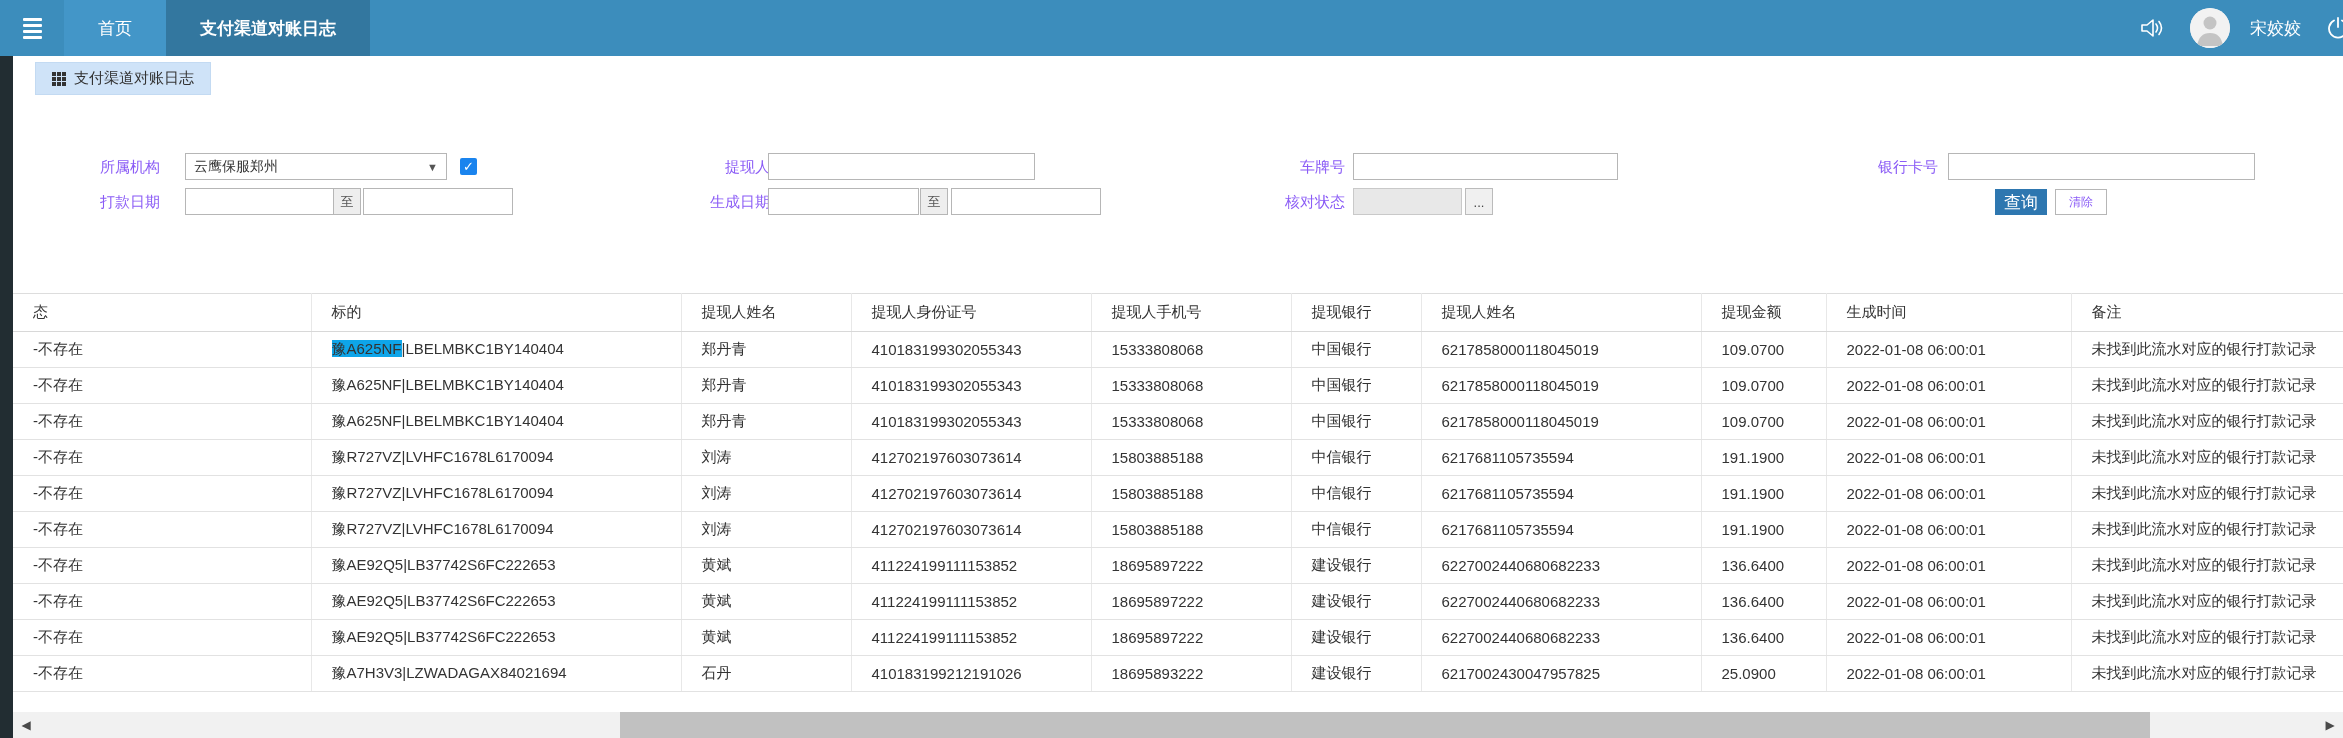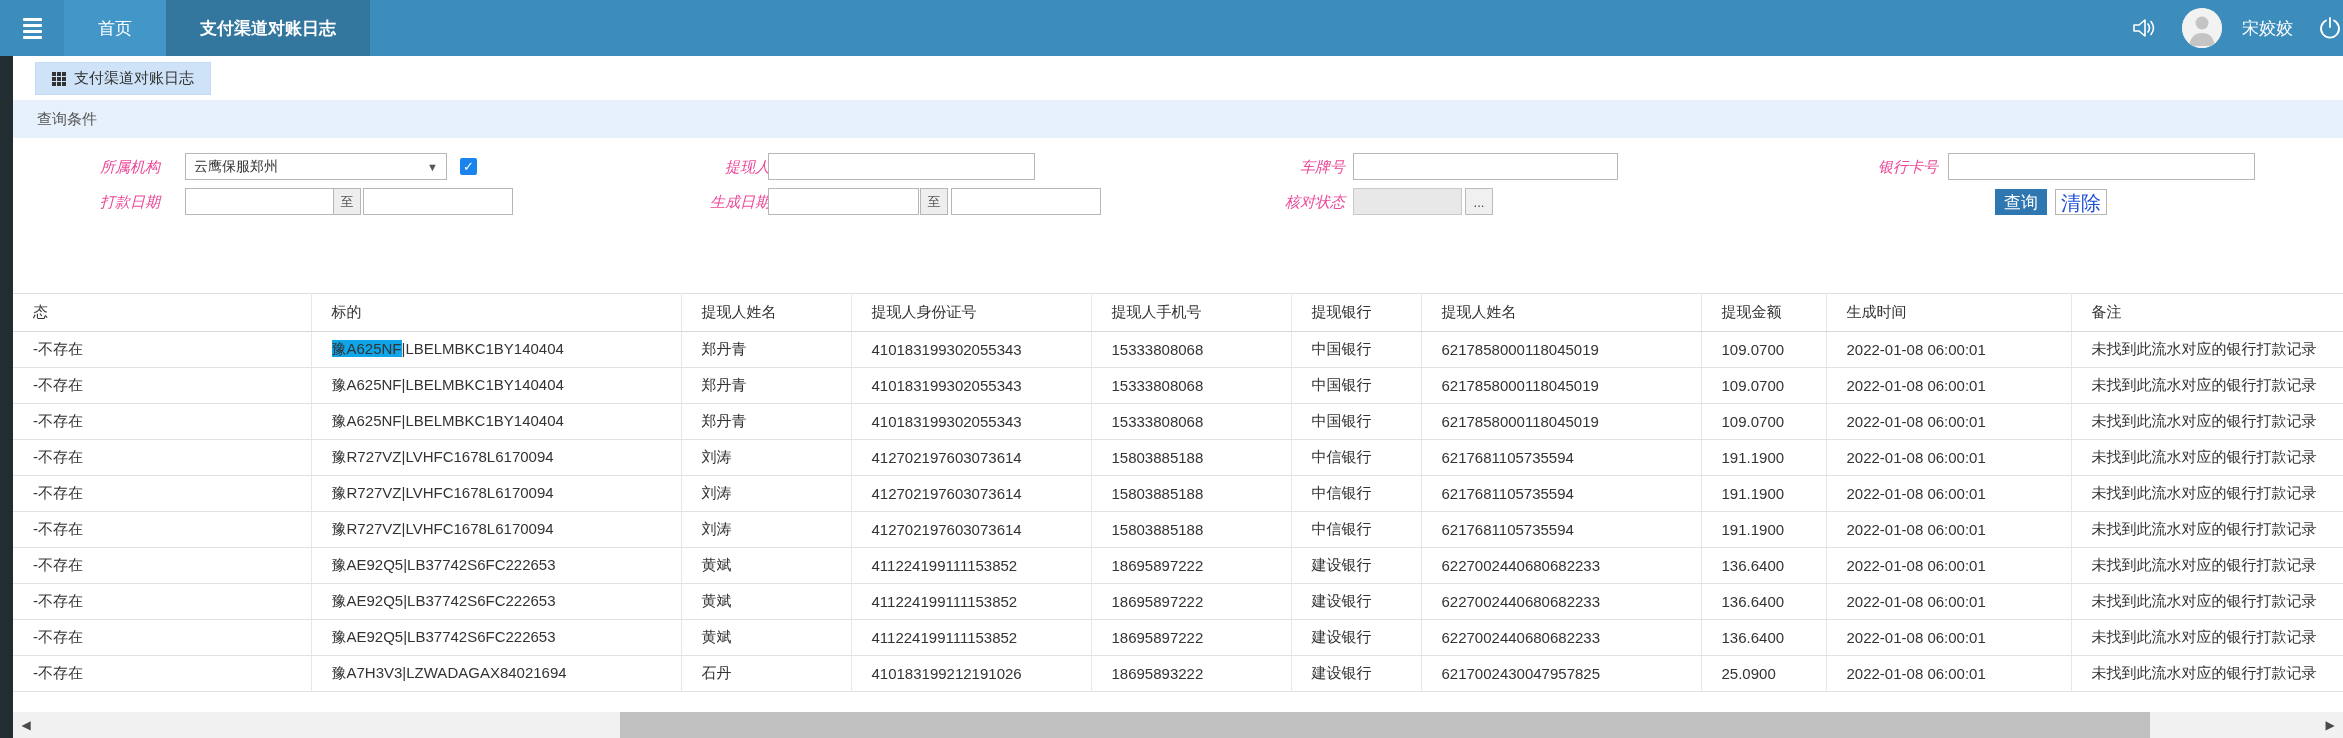--- a/index.html
+++ b/index.html
@@ -8,58 +8,58 @@
   body { position:relative; }
 
   
   .navbar { position:absolute; left:0; top:0; width:2343px; height:56px; background:#3c8dbc; display:flex; align-items:stretch; }
   .nav-burger { width:64px; display:flex; align-items:center; justify-content:center; cursor:pointer; }
   .burger { display:flex; flex-direction:column; gap:3px; }
   .burger span { width:19px; height:3px; background:#fff; border-radius:1px; }
   .nav-tab { display:flex; align-items:center; padding:16px 34px; color:#fff; font-size:17px; cursor:pointer;font-family:Liberation Mono, monospace; }
   .nav-tab.light { background:#4396c8; }
   .nav-tab.active { background:#33779f; font-weight:bold; }
-  .nav-right { margin-left:auto; display:flex; align-items:center; gap:20px; padding-right:8px; color:#fff; }
+  .nav-right { margin-left:auto; display:flex; align-items:center; gap:20px; padding-right:0; color:#fff; }
   .icon-btn { width:34px; height:34px; display:flex; align-items:center; justify-content:center; cursor:pointer; }
   .avatar { width:40px; height:40px; border-radius:50%; background:#f2f2f2; overflow:hidden; display:flex; align-items:center; justify-content:center; }
   .nav-user { font-size:17px; }
   .power-wrap { width:34px; height:34px; margin-right:-12px; }
 
   
   .side-strip { position:absolute; left:0; top:56px; width:13px; height:682px; background:#222d32; }
 
   
   .content { position:absolute; left:13px; top:56px; width:2330px; height:682px; background:#fff; }
 
   .tab-chip { position:absolute; left:22px; top:6px; height:33px; background:#cfe3f8; border:1px solid #c3daf2;
     display:flex; align-items:center; gap:8px; padding:0 16px; font-size:15px; color:#333; cursor:pointer; }
   .grid-icon { display:grid; grid-template-columns:repeat(3,4px); grid-template-rows:repeat(3,4px); gap:1px; }
   .grid-icon i { background:#333; }
 
   .query-bar { position:absolute; left:0; top:44px; width:2330px; height:38px; background:#e7f1fb;
     display:flex; align-items:center; padding-left:24px; font-size:15px; color:#555; }
 
   .form-area { position:absolute; left:0; top:82px; width:2330px; height:125px; background:#fff; }
-  .f-label { position:absolute; width:90px; height:27px; line-height:27px; text-align:right; font-size:15px; color:#ec4899;font-style:italic; }
+  .f-label { position:absolute; width:90px; height:27px; line-height:27px; text-align:right; font-size:15px; color:#8b5cf6; }
   .f-input { position:absolute; height:27px; border:1px solid #b6b6b6; background:#fff; font-size:14px; padding:0 6px; color:#333; }
   .f-input.disabled { background:#e8e8e8; border-color:#c9c9c9; }
   .f-select { position:absolute; height:27px; border:1px solid #b6b6b6; background:#fff; display:flex; align-items:center;
     padding:0 8px; font-size:14px; color:#333; cursor:pointer; }
   .f-select .caret { margin-left:auto; font-size:11px; color:#555; }
   .to-box { position:absolute; height:27px; width:28px; background:#eee; border:1px solid #b6b6b6; border-left:none; border-right:none;
     display:flex; align-items:center; justify-content:center; font-size:13px; color:#555; }
   .row2 .to-box { border:1px solid #b6b6b6; }
   .chk { position:absolute; width:17px; height:17px; background:#1a84ee; border-radius:2px; color:#fff; font-size:13px;
     display:flex; align-items:center; justify-content:center; cursor:pointer; }
   .dots-btn { position:absolute; height:27px; width:28px; background:#f0f0f0; border:1px solid #bbb; font-size:13px; color:#444;
     display:flex; align-items:flex-end; justify-content:center; padding-bottom:4px; cursor:pointer; }
   .btn-search { position:absolute; height:26px; width:52px; background:#2e77b0; color:#fff; border:1px solid #2e77b0;
     font-size:17px; cursor:pointer; }
-  .btn-clear { position:absolute; height:26px; width:52px; background:#fff; color:#1d4ed8; border:1px solid #b6b6b6;
-    font-size:20px; cursor:pointer; }
+  .btn-clear { position:absolute; height:26px; width:52px; background:#fff; color:#8b5cf6; border:1px solid #b6b6b6;
+    font-size:12px; cursor:pointer; }
 
   .actions { position:absolute; left:0; top:203px; width:2330px; height:34px; }
   .btn-action { position:absolute; height:27px; background:#1789e6; color:#fff; border:none; border-radius:2px;
     font-size:14px; padding:0 14px; cursor:pointer; white-space:nowrap; }
 
   
   .table-wrap { position:absolute; left:0; top:237px; width:2330px; height:399px; overflow:hidden; }
   table.grid { border-collapse:collapse; table-layout:fixed; width:2398px; }
   table.grid th, table.grid td { border-right:1px solid #e8e8e8; border-bottom:1px solid #e2e2e2;
     font-size:15px; color:#333; text-align:left; padding:0 0 0 20px; white-space:nowrap; overflow:hidden; }
@@ -125,23 +125,20 @@
         <i></i>
         <i></i>
         <i></i>
         <i></i>
         <i></i>
         <i></i>
       </span>
     <span>支付渠道对账日志</span>
   </div>
 
-  <div class="query-bar">
-    <span>查询条件</span>
-  </div>
 
   <div class="form-area">
 
     <div class="f-label" style="left:57px; top:15px;">所属机构</div>
     <div class="f-select" style="left:172px; top:15px; width:262px;">
       <span>云鹰保服郑州</span>
       <span class="caret">▼</span>
     </div>
     <div class="chk" style="left:447px; top:20px;">✓</div>
 

